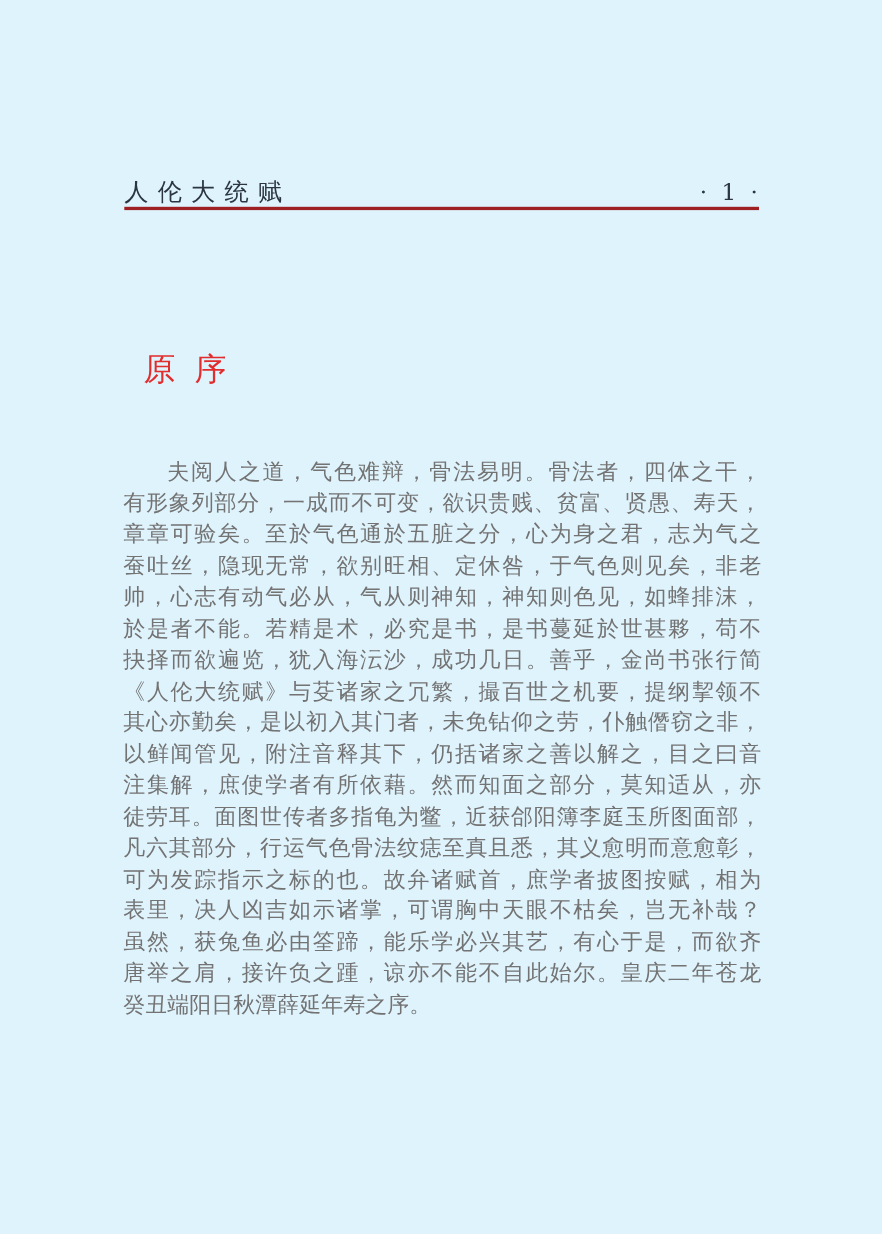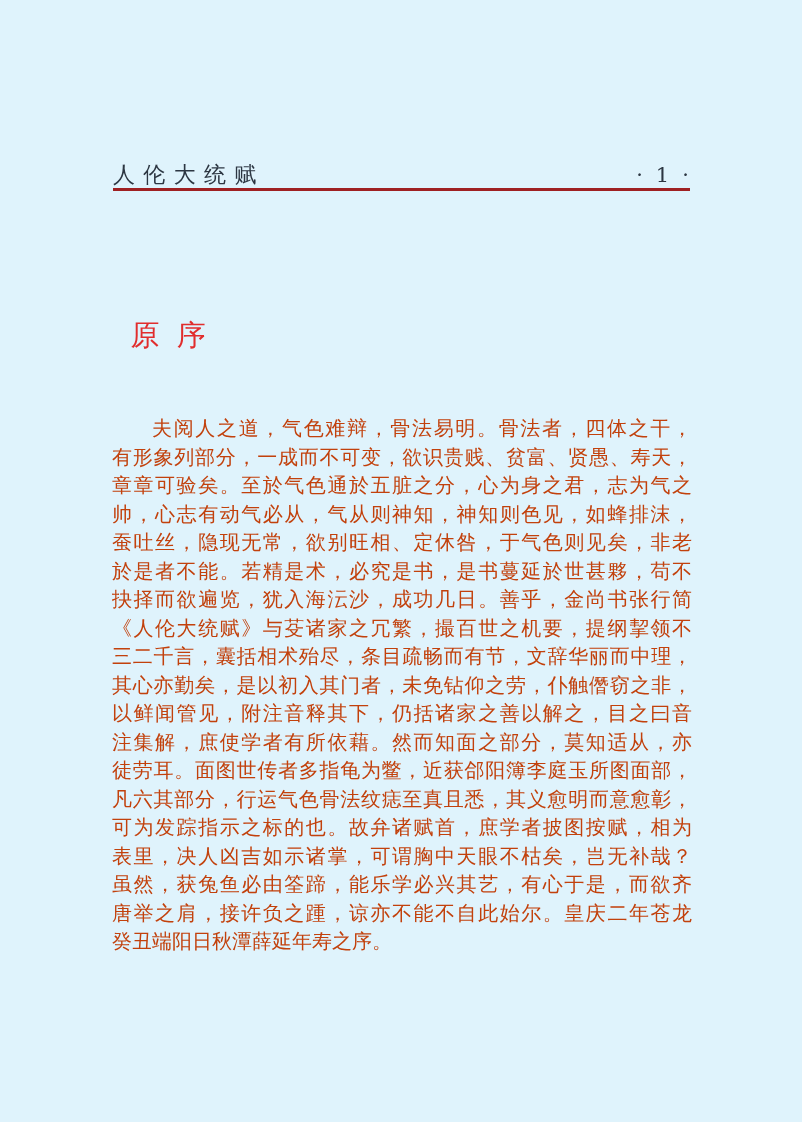--- a/index.html
+++ b/index.html
@@ -62,21 +62,21 @@
     letter-spacing: 0.6em;
     padding-left: 0.6em;
     box-sizing: border-box;
     white-space: nowrap;
   }
   .body-block {
     position: absolute;
     left: 112px;
     top: 414px;
     width: 580px;
-    color: #c2410c;
+    color: #737373;
     font-size: 20px;
     line-height: 28.5px;
   }
   .body-line {
     text-align: justify;
     text-align-last: justify;
     text-justify: inter-character;
   }
   .body-line.first {
     text-indent: 2em;
@@ -96,26 +96,25 @@
   </div>
 
   <div class="header-rule"></div>
 
   <h1 class="section-title">原序</h1>
 
   <div class="body-block">
       <div class="body-line first">夫阅人之道，气色难辩，骨法易明。骨法者，四体之干，</div>
       <div class="body-line">有形象列部分，一成而不可变，欲识贵贱、贫富、贤愚、寿天，</div>
       <div class="body-line">章章可验矣。至於气色通於五脏之分，心为身之君，志为气之</div>
+      <div class="body-line">蚕吐丝，隐现无常，欲别旺相、定休咎，于气色则见矣，非老</div>
       <div class="body-line">帅，心志有动气必从，气从则神知，神知则色见，如蜂排沫，</div>
-      <div class="body-line">蚕吐丝，隐现无常，欲别旺相、定休咎，于气色则见矣，非老</div>
       <div class="body-line">於是者不能。若精是术，必究是书，是书蔓延於世甚夥，苟不</div>
       <div class="body-line">抉择而欲遍览，犹入海沄沙，成功几日。善乎，金尚书张行简</div>
       <div class="body-line">《人伦大统赋》与芟诸家之冗繁，撮百世之机要，提纲挈领不</div>
-      <div class="body-line">三二千言，囊括相术殆尽，条目疏畅而有节，文辞华丽而中理，</div>
       <div class="body-line">其心亦勤矣，是以初入其门者，未免钻仰之劳，仆触僭窃之非，</div>
       <div class="body-line">以鲜闻管见，附注音释其下，仍括诸家之善以解之，目之曰音</div>
       <div class="body-line">注集解，庶使学者有所依藉。然而知面之部分，莫知适从，亦</div>
       <div class="body-line">徒劳耳。面图世传者多指龟为鳖，近获郃阳簿李庭玉所图面部，</div>
       <div class="body-line">凡六其部分，行运气色骨法纹痣至真且悉，其义愈明而意愈彰，</div>
       <div class="body-line">可为发踪指示之标的也。故弁诸赋首，庶学者披图按赋，相为</div>
       <div class="body-line">表里，决人凶吉如示诸掌，可谓胸中天眼不枯矣，岂无补哉？</div>
       <div class="body-line">虽然，获兔鱼必由筌蹄，能乐学必兴其艺，有心于是，而欲齐</div>
       <div class="body-line">唐举之肩，接许负之踵，谅亦不能不自此始尔。皇庆二年苍龙</div>
       <div class="body-line last">癸丑端阳日秋潭薛延年寿之序。</div>

